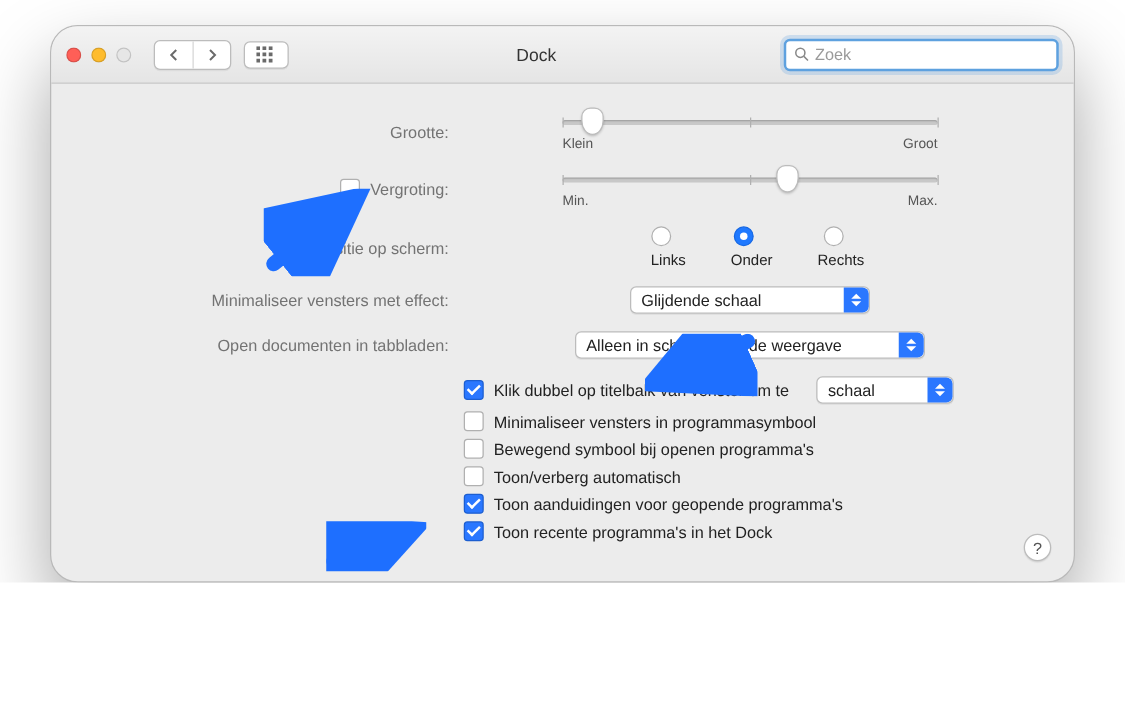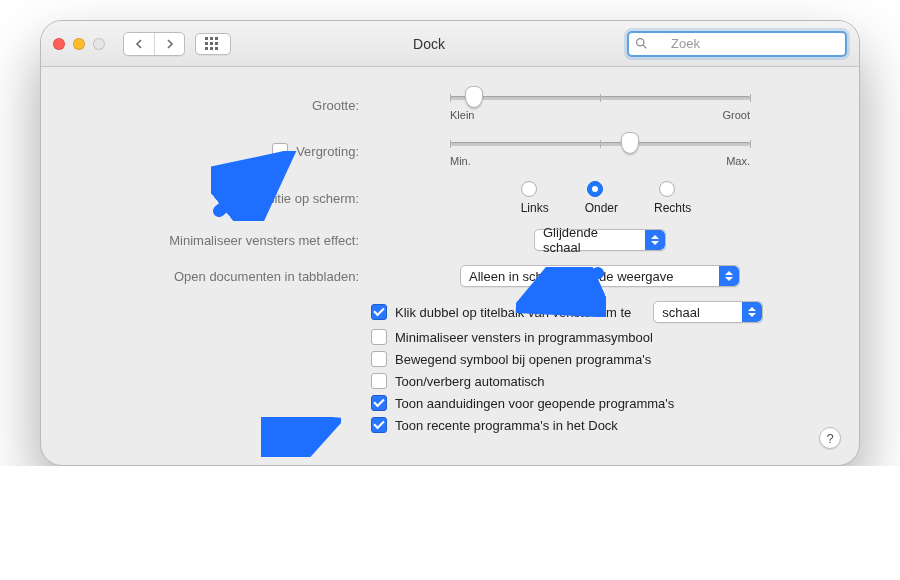--- a/index.html
+++ b/index.html
@@ -74,21 +74,21 @@
     border:2px solid #5ea1df;
     border-radius:5px;
     background:#fff;
     display:flex;
     align-items:center;
     padding:0 6px;
     box-shadow: 0 0 0 3px rgba(94,161,223,0.25);
   }
   .search svg { width:13px; height:13px; fill:#888; margin-right:4px; flex:none;}
   .search input {
-    border:none; outline:none; flex:1; font-size:13px; color:#a21caf; background:transparent;margin-left:19px;
+    border:none; outline:none; flex:1; font-size:13px; color:#a21caf; background:transparent;
   }
   .search input::placeholder { color:#9a9a9a; }
 
   .content { padding: 22px 30px 26px 30px; position:relative;}
   .row {
     display:flex; align-items:center; margin-bottom:14px;
   }
   .lbl {
     width: 300px;
     text-align:right;
@@ -295,21 +295,21 @@
               <div class="rcircle"></div>
               <span>Rechts</span>
             </div>
           </div>
       </div>
     </div>
 
     <div class="row">
       <div class="lbl">Minimaliseer vensters met effect:</div>
       <div class="ctl">
-        <div class="select" style="width:132px">
+        <div class="select" style="width:192px">
           <span>Glijdende schaal</span>
           <div class="arrow"></div>
         </div>
       </div>
     </div>
 
     <div class="row">
       <div class="lbl">Open documenten in tabbladen:</div>
       <div class="ctl">
         <div class="select" style="width:280px">

